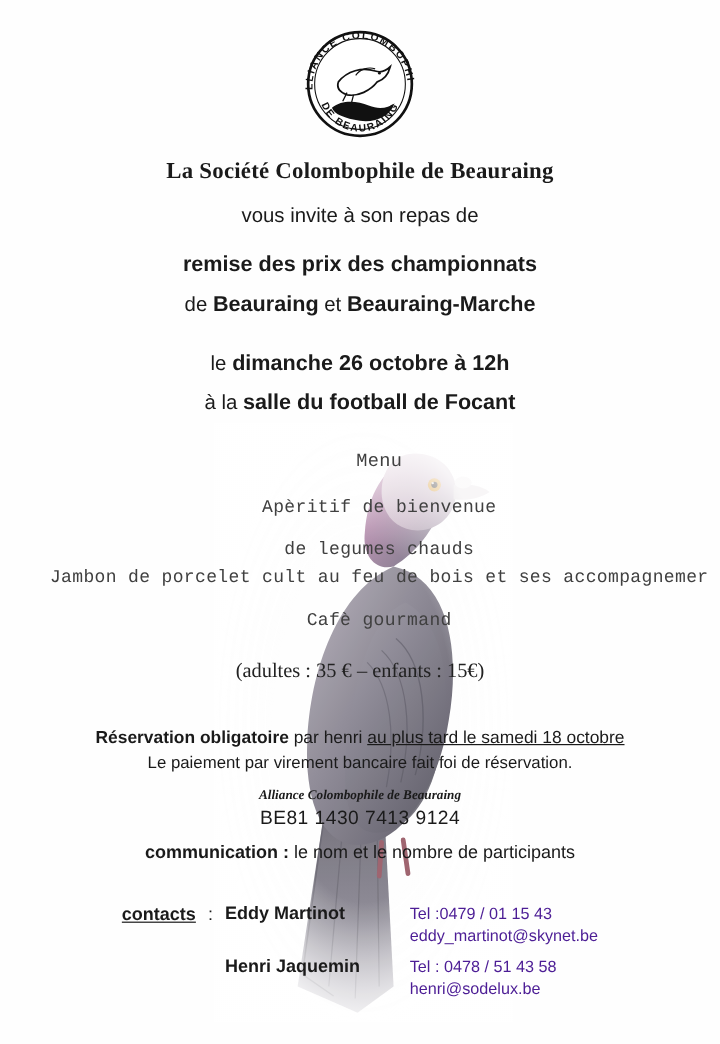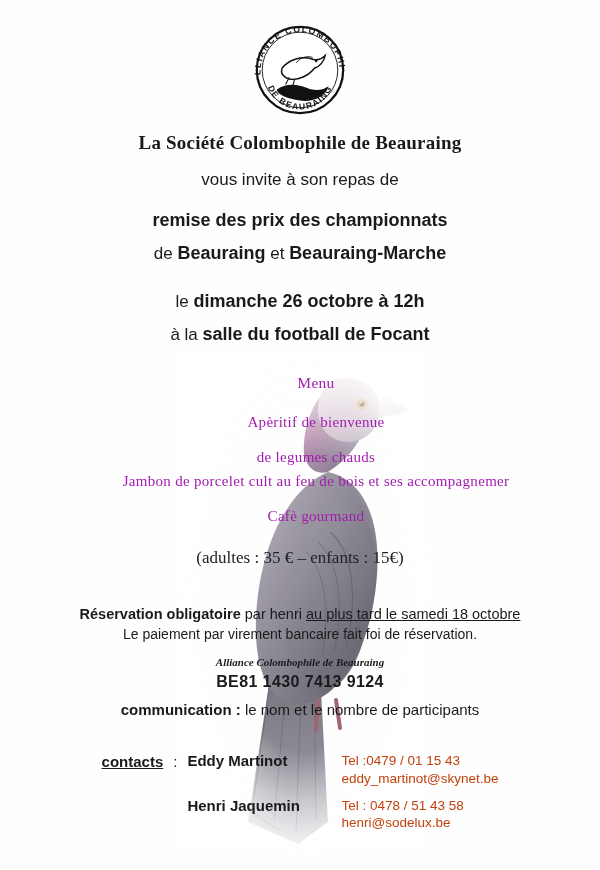--- a/index.html
+++ b/index.html
@@ -78,22 +78,22 @@
   }
 
   .spacer-8 { height: 8px; }
   .spacer-12 { height: 12px; }
   .spacer-16 { height: 16px; }
   .spacer-20 { height: 20px; }
   .spacer-24 { height: 24px; }
 
   
   .menu-block {
-    font-family: Liberation Serif, serif;
-    color: #a21caf;
+    font-family: Liberation Mono, monospace;
+    color: #404040;
     font-size: 15px;
     line-height: 1.55;
     letter-spacing: .3px;
     padding-left: 32px;
   }
   .menu-title {
     font-size: 15.5px;
   }
   .price {
     font-family: "Liberation Serif", serif;
@@ -113,21 +113,21 @@
     margin-top: 4px;
   }
   .assoc {
     font-family: "Liberation Serif", serif;
     font-style: italic;
     font-weight: bold;
     font-size: 11px;
     margin-top: 14px;
   }
   .iban {
-    font-weight: bold;
+    font-weight: normal;
     font-size: 16px;
     margin-top: 5px;
     letter-spacing: .4px;
   }
   .comm {
     font-size: 15px;
     margin-top: 10px;
   }
   .comm .b { font-weight: bold; }
 
@@ -167,21 +167,21 @@
   }
   .contact-name {
     font-weight: bold;
     font-size: 15px;
     width: 132px;
     white-space: nowrap;
   }
   .contact-det {
     font-size: 13.5px;
     line-height: 1.32;
-    color: #c2410c;
+    color: #4c1d95;
   }
 </style>
 </head>
 <body>
 
 <div class="page">
 
   <div class="pigeon">
     <svg viewBox="0 0 250 500" width="250" height="500" xmlns="http://www.w3.org/2000/svg">
       <defs>

